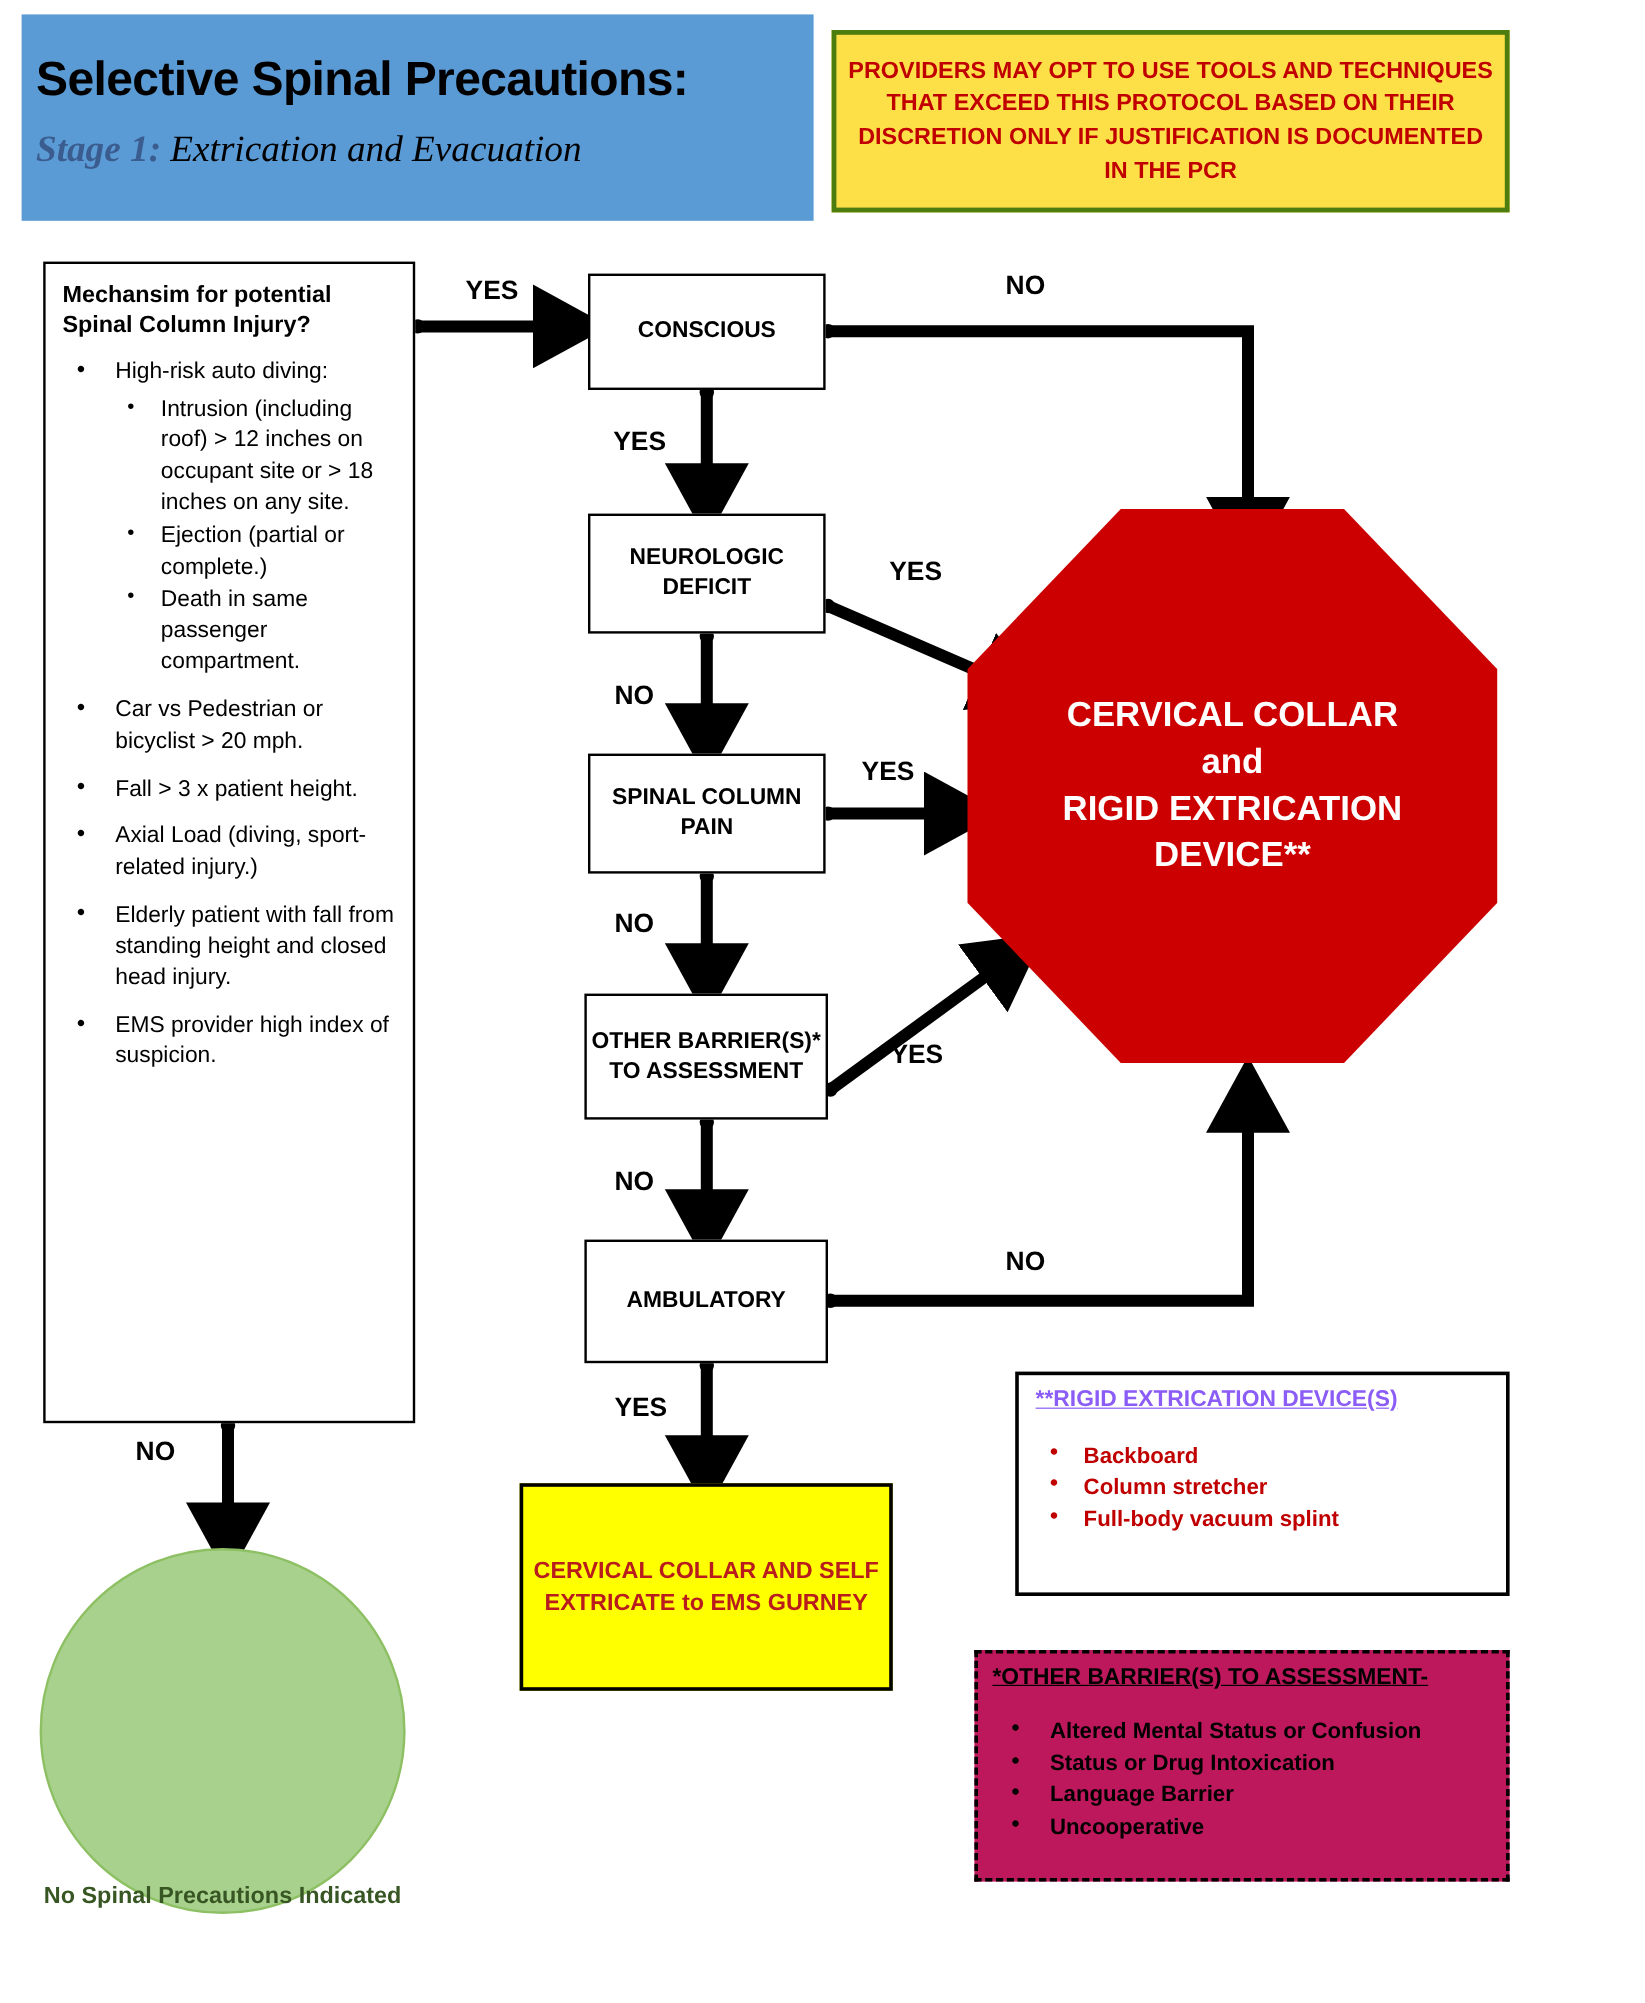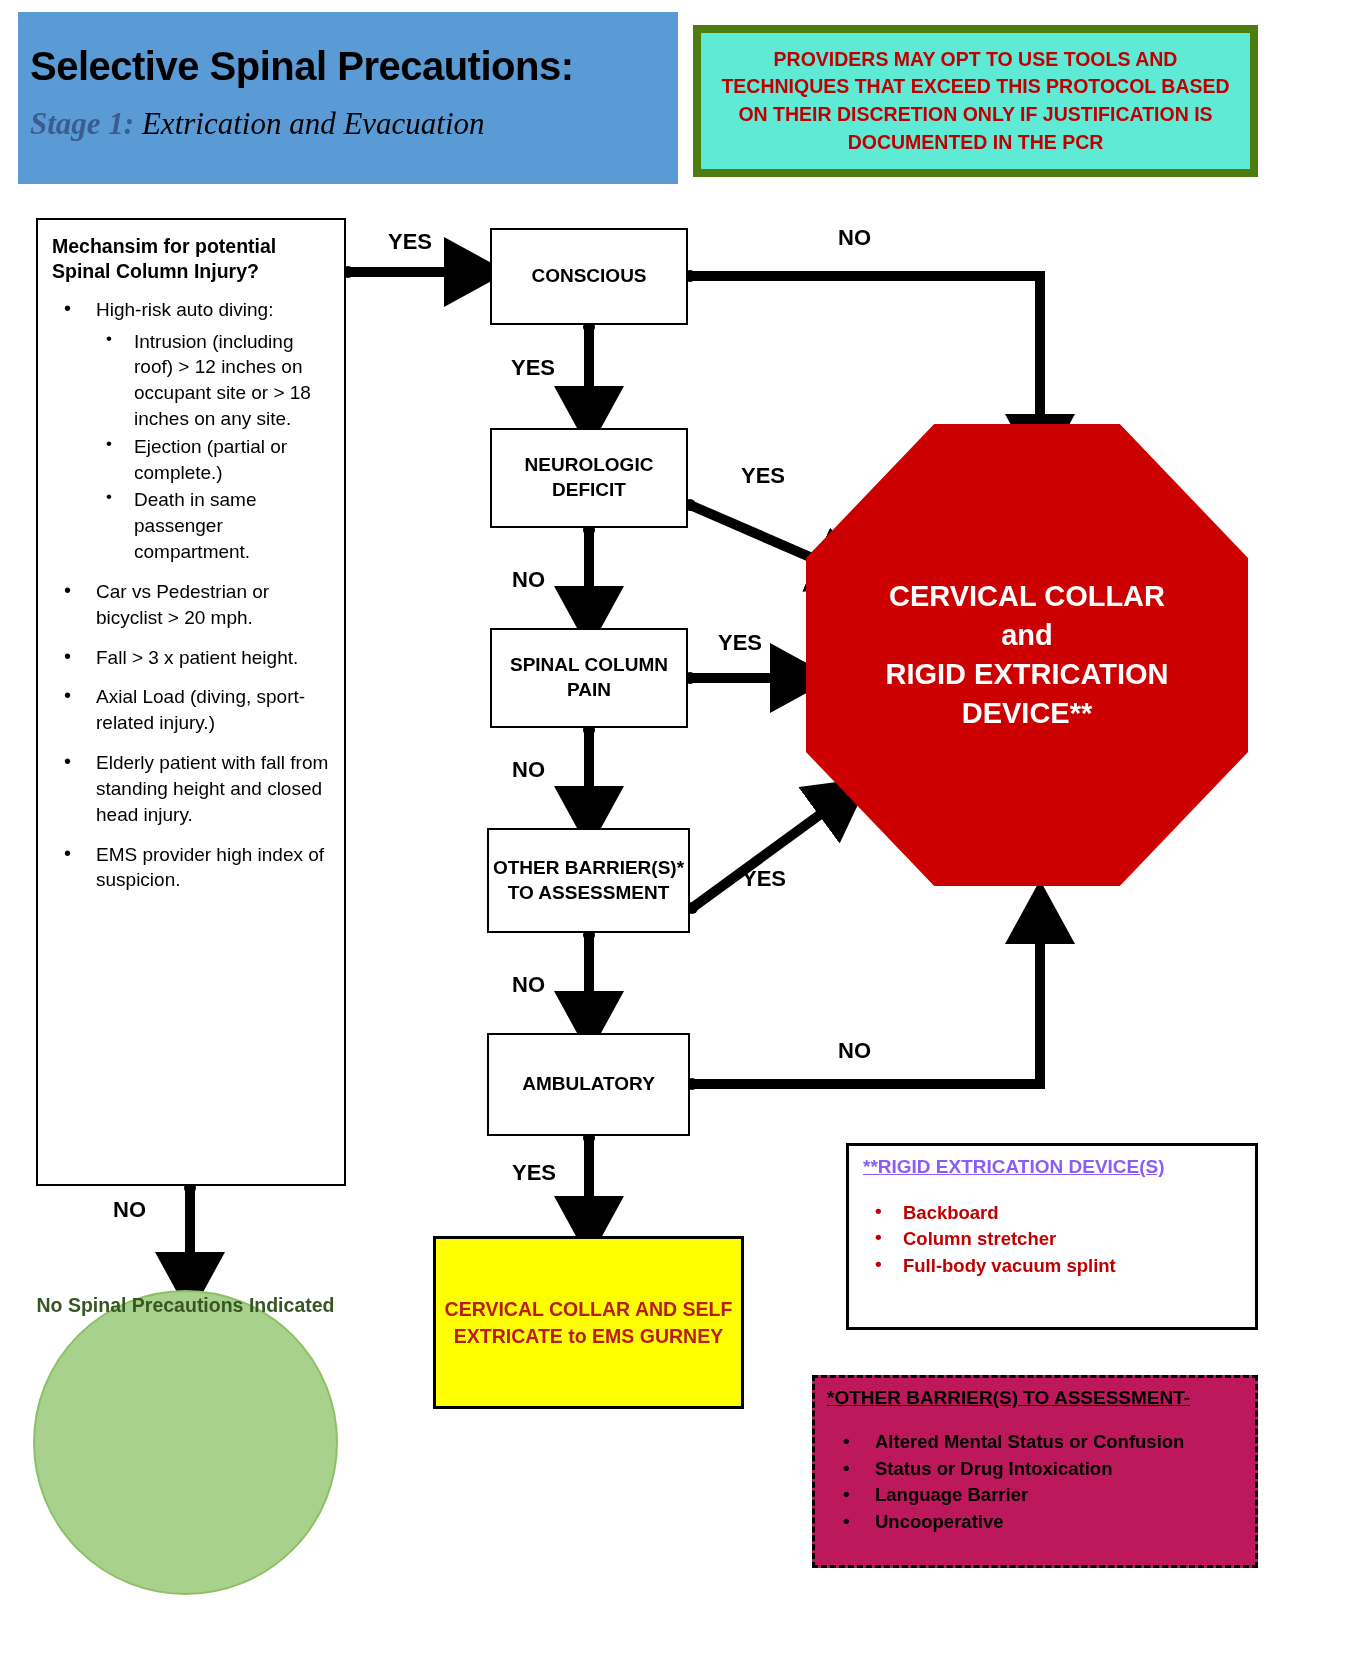--- a/index.html
+++ b/index.html
@@ -37,22 +37,22 @@
     left: 30px; top: 106px; width: 640px;
     font-size: 31px; font-style: italic; color: #000000;
     white-space: nowrap;
     font-family: Liberation Serif, serif;
   }
   #header-sub .stage-label { color: #3B5C8F; font-weight: bold; }
 
   
   #notice-box {
     left: 693px; top: 25px; width: 565px; height: 152px;
-    border: 8px solid #4d7c0f;
-    background: #5eead4;
+    border: 4px solid #4d7c0f;
+    background: #fde047;
     display: flex; align-items: center; justify-content: center;
   }
   #notice-text {
     color: #C00000;
     font-weight: bold;
     font-size: 19.5px;
     line-height: 1.42;
     text-align: center;
     padding: 0 8px;
   }
@@ -96,21 +96,21 @@
     position: absolute; left: 10px; top: -2px;
     font-size: 17px;
   }
 
   
   #green-circle {
     left: 33px; top: 1290px; width: 305px; height: 305px;
     border-radius: 50%;
     background: #A9D18E;
     border: 2px solid #8DC063;
-    display: flex; align-items: flex-start; justify-content: center;
+    display: flex; align-items: flex-end; justify-content: center;
   }
   #green-circle-text {
     font-size: 19.5px; font-weight: bold; color: #375623;
     text-align: center; line-height: 1.35;
   }
 
   
   .decision {
     border: 2px solid #000000;
     background: #ffffff;

